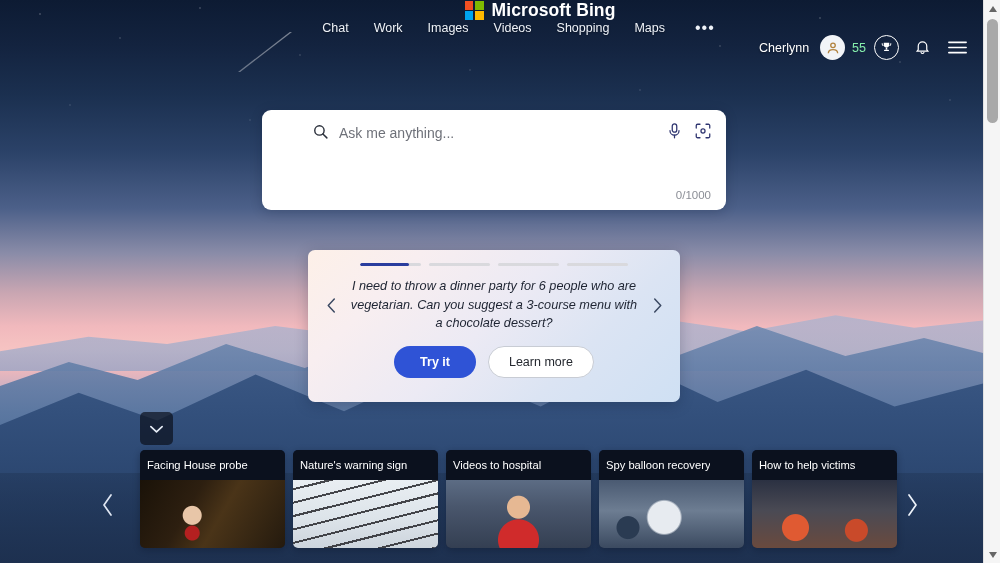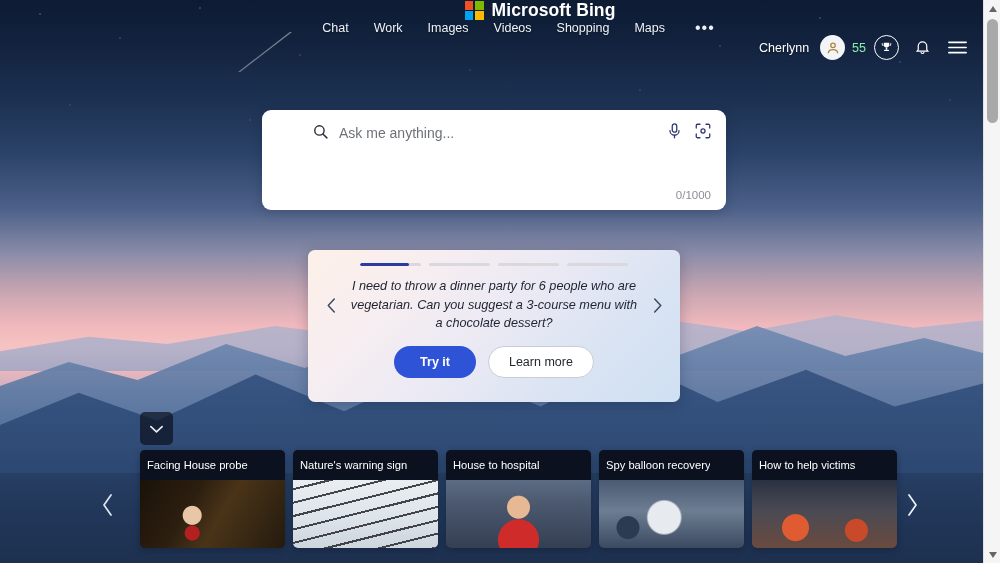--- a/index.html
+++ b/index.html
@@ -606,21 +606,21 @@
       <div class="news-img img-congress"></div>
     </div>
     <div class="news-card">
       <div class="news-head">
         <span class="news-title">Nature's warning sign</span>
       </div>
       <div class="news-img img-wires"></div>
     </div>
     <div class="news-card">
       <div class="news-head">
-        <span class="news-title">House to hospital</span>
+        <span class="news-title">Videos to hospital</span>
       </div>
       <div class="news-img img-stadium"></div>
     </div>
     <div class="news-card">
       <div class="news-head">
         <span class="news-title">Spy balloon recovery</span>
       </div>
       <div class="news-img img-balloon"></div>
     </div>
     <div class="news-card">

